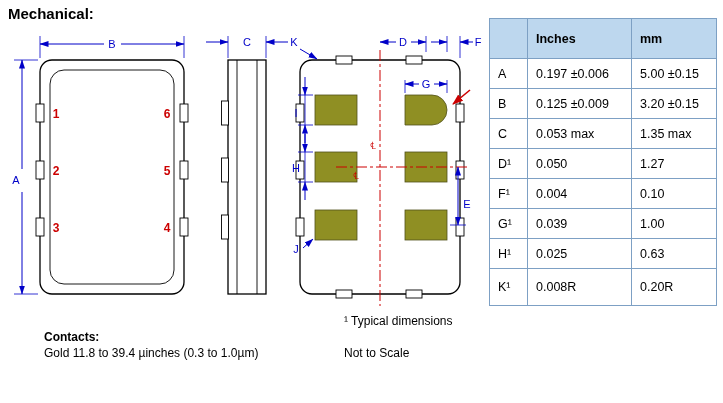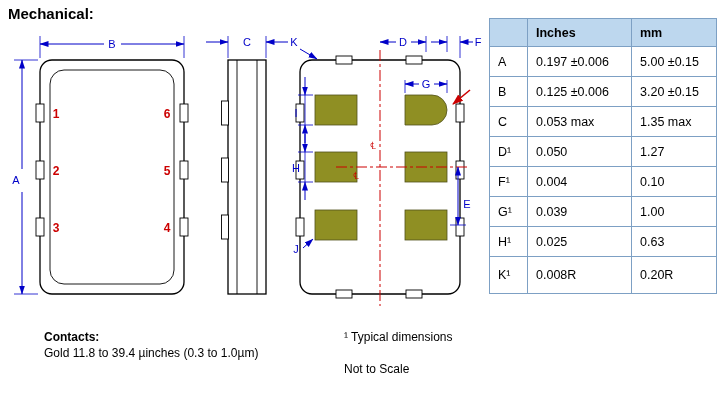--- a/index.html
+++ b/index.html
@@ -21,32 +21,32 @@
   .cl{stroke:#cc0000;stroke-width:1;stroke-dasharray:11 3 3 3;fill:none;}
   .cltxt{fill:#cc0000;font-size:10px;}
   .redln{stroke:#cc0000;stroke-width:1.6;fill:none;}
 
   
   .dim-table{position:absolute;left:489px;top:18px;border-collapse:collapse;table-layout:fixed;}
   .dim-table th,.dim-table td{
     border:1px solid #7da0c4;font-size:12.5px;padding:4px 8px;text-align:left;
     height:30px;box-sizing:border-box;vertical-align:middle;background:#fff;
   }
-  .dim-table th{background:#bdd7ee;font-weight:bold;height:28px;}
+  .dim-table th{background:#bdd7ee;font-weight:bold;height:40px;}
   .col-label{width:38px;}
   .col-inches{width:104px;}
   .col-mm{width:85px;}
   .tall td{height:37px;}
 
   .contacts{position:absolute;left:38px;top:330px;font-size:12px;line-height:15px;}
   .contacts .heading{font-weight:bold;margin-left:6px;margin-bottom:1px;}
   .contacts .l-gold{margin-left:6px;}
   .contacts .l-over{margin-left:18px;}
   .contacts .l-nickel{margin-left:0;}
-  .notes{position:absolute;left:344px;top:330px;font-size:12px;}
+  .notes{position:absolute;left:344px;top:314px;font-size:12px;}
   .notes .n2{margin-top:18px;}
 </style>
 </head>
 <body>
 
 <div class="page-title">Mechanical:</div>
 
 <svg id="drawing" width="485" height="292" viewBox="0 0 485 292" xmlns="http://www.w3.org/2000/svg">
   <defs>
     <marker id="ab" markerUnits="userSpaceOnUse" markerWidth="9" markerHeight="7" refX="8.5" refY="3" orient="auto-start-reverse">
@@ -180,21 +180,21 @@
     </tr>
   </thead>
   <tbody>
     <tr>
         <td>A</td>
         <td>0.197 ±0.006</td>
         <td>5.00 ±0.15</td>
       </tr>
     <tr>
         <td>B</td>
-        <td>0.125 ±0.006</td>
+        <td>0.125 ±0.009</td>
         <td>3.20 ±0.15</td>
       </tr>
     <tr>
         <td>C</td>
         <td>0.053 max</td>
         <td>1.35 max</td>
       </tr>
     <tr>
         <td>D¹</td>
         <td>0.050</td>

